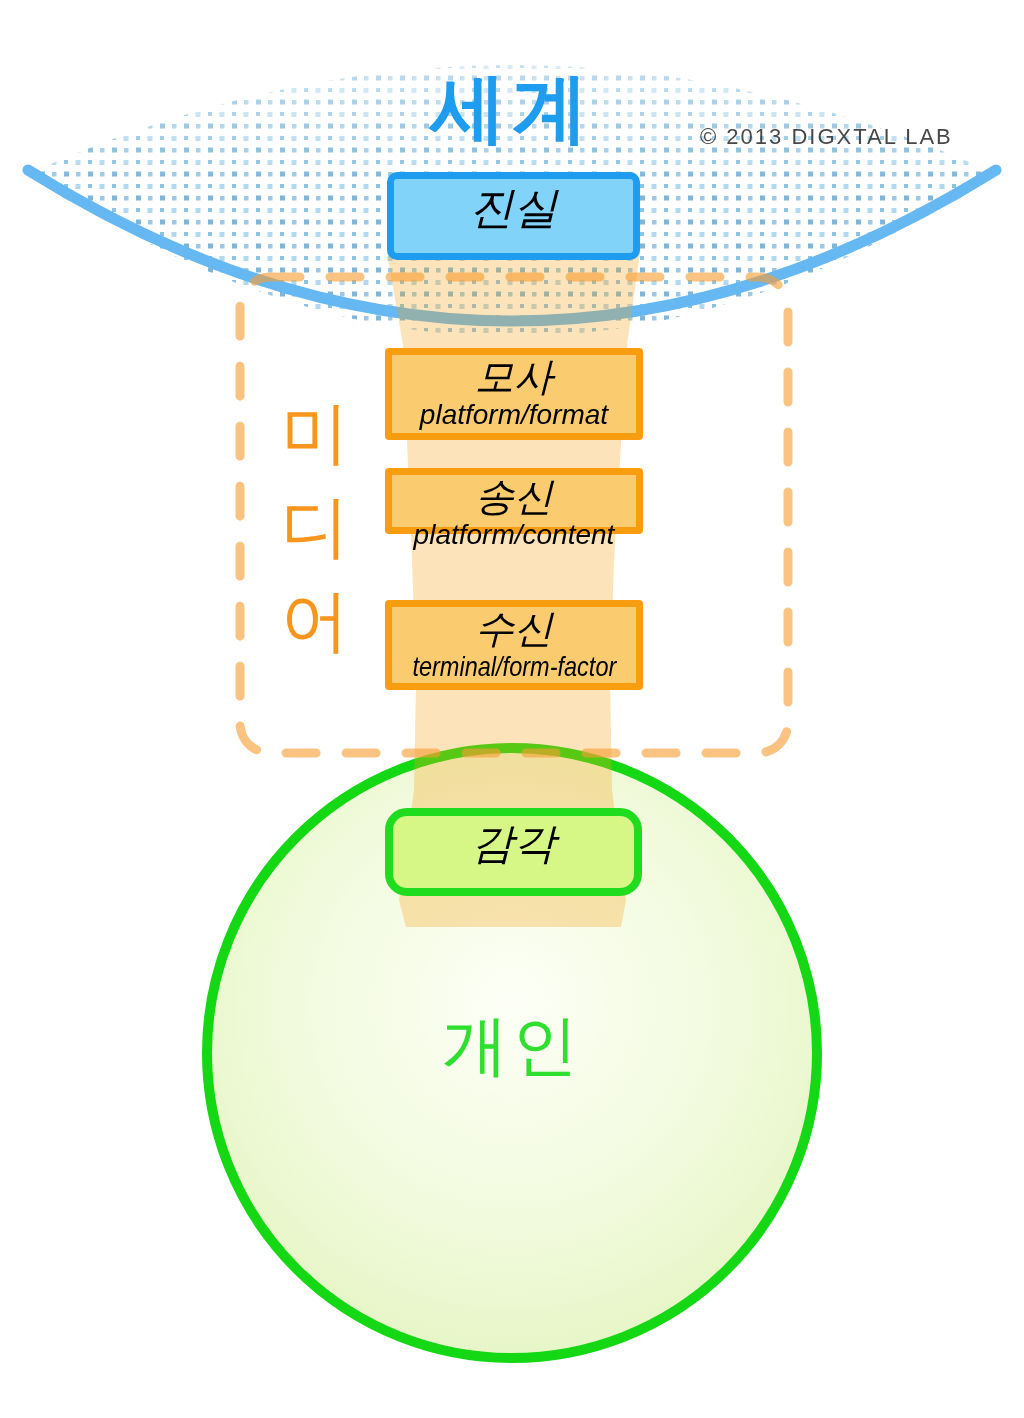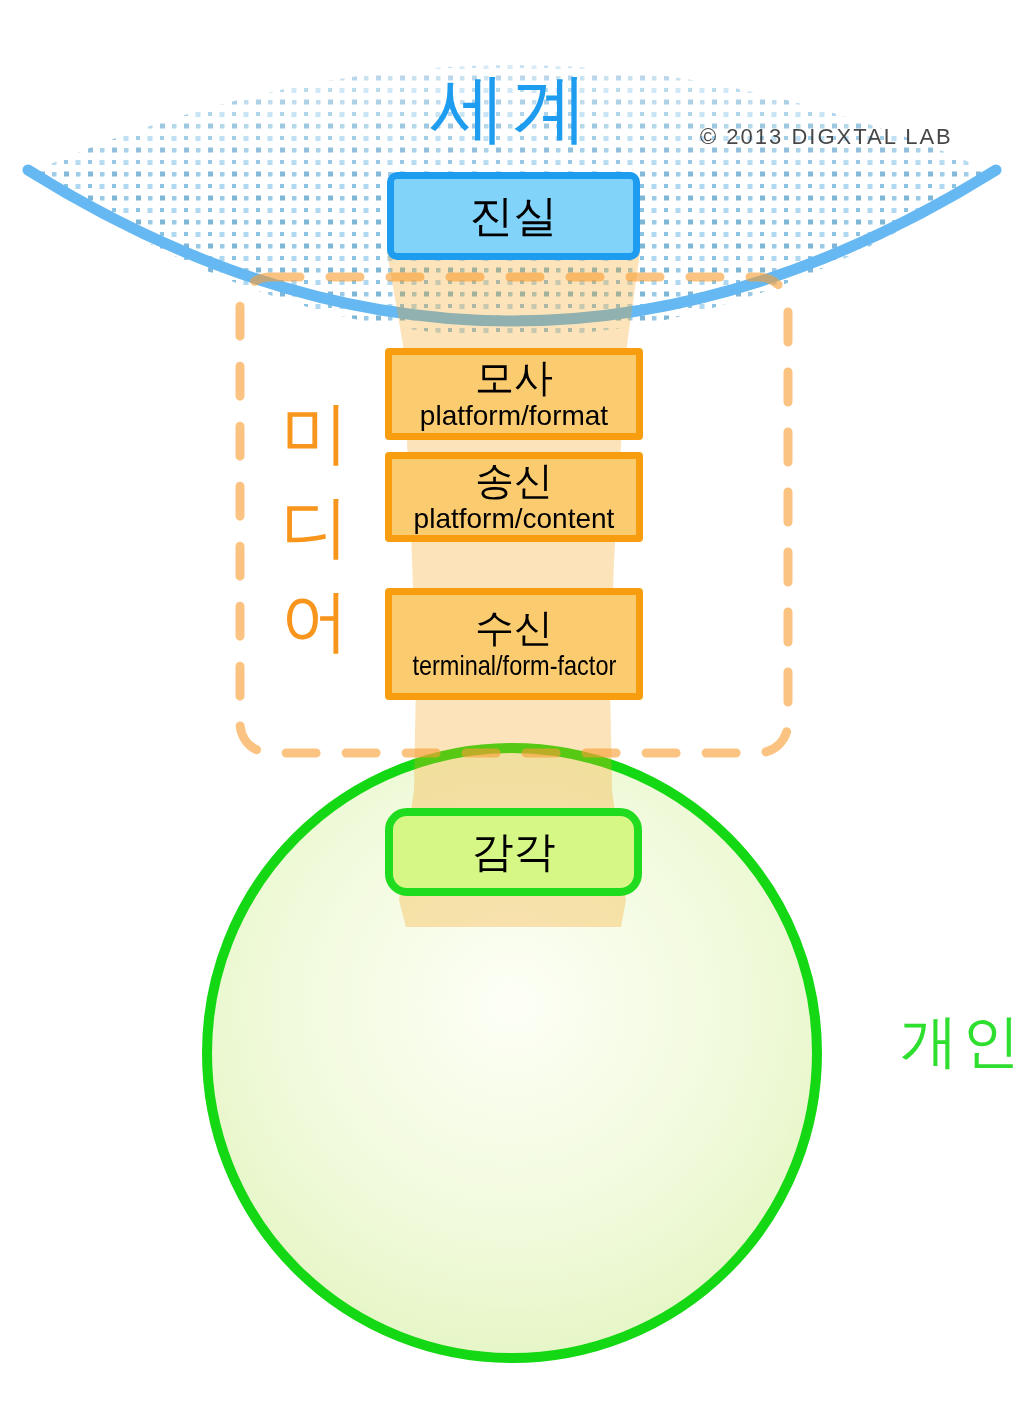--- a/index.html
+++ b/index.html
@@ -12,54 +12,55 @@
     font-family:"Liberation Sans","DejaVu Sans",sans-serif;
   }
   .bg-svg{position:absolute;left:0;top:0;width:1024px;height:1418px;}
 
   .world-title{
     position:absolute;left:0;top:70px;width:1024px;
     text-align:center;
     font-size:76px;line-height:1;
     letter-spacing:6px;
     color:#1E9CF0;
-    font-weight:normal;
+    font-weight:bold;
   }
   .copyright{
     position:absolute;left:700px;top:124px;
     font-size:22px;letter-spacing:2px;
     color:#2E2E2E;opacity:.88;
     white-space:nowrap;
   }
 
   .node{
     position:absolute;
     box-sizing:border-box;
     display:flex;flex-direction:column;
-    align-items:center;justify-content:center;
+    align-items:center;
     text-align:center;
+    font-style:italic;
   }
   .truth-box{
     left:387px;top:172px;width:253px;height:88px;
     background:#82D3FA;
     border:7px solid #1E9CF0;border-radius:10px;
     font-size:44px;color:#000;
   }
   .media-box{
     width:258px;left:385px;
     background:#FBCB70;
     border:7px solid #F89C10;border-radius:4px;
     color:#000;
   }
   .media-box .ko{font-size:39px;line-height:1.15;}
   .media-box .sub{font-size:28px;line-height:1.1;display:block;}
   .media-box .sub.condensed{transform:scaleX(.84);transform-origin:center;white-space:nowrap;}
   .mb-1{top:348px;height:92px;}
-  .mb-2{top:452px;height:90px;}
-  .mb-3{top:588px;height:112px;}
+  .mb-2{top:468px;height:66px;}
+  .mb-3{top:600px;height:90px;}
 
   .media-vertical{
     position:absolute;left:281px;top:386px;
     width:1em;
     font-size:68px;line-height:1.38;
     word-break:break-all;
     color:#F7951C;
     text-align:center;
   }
 
@@ -67,22 +68,22 @@
     width:257px;left:385px;
     background:#D6F685;
     border:8px solid #1FDC1F;border-radius:22px;
     color:#000;font-size:42px;
   }
   .gb-1{top:808px;height:88px;}
   .gb-2{top:923px;height:90px;}
 
   .individual-title{
     position:absolute;left:0;top:1012px;width:1024px;
-    text-align:right;
-    font-size:58px;line-height:1;
+    text-align:center;
+    font-size:66px;line-height:1;
     letter-spacing:4px;
     color:#2FDF2F;
   }
 </style>
 </head>
 <body>
 
 <div class="stage">
 
   <svg class="bg-svg" viewBox="0 0 1024 1418">

